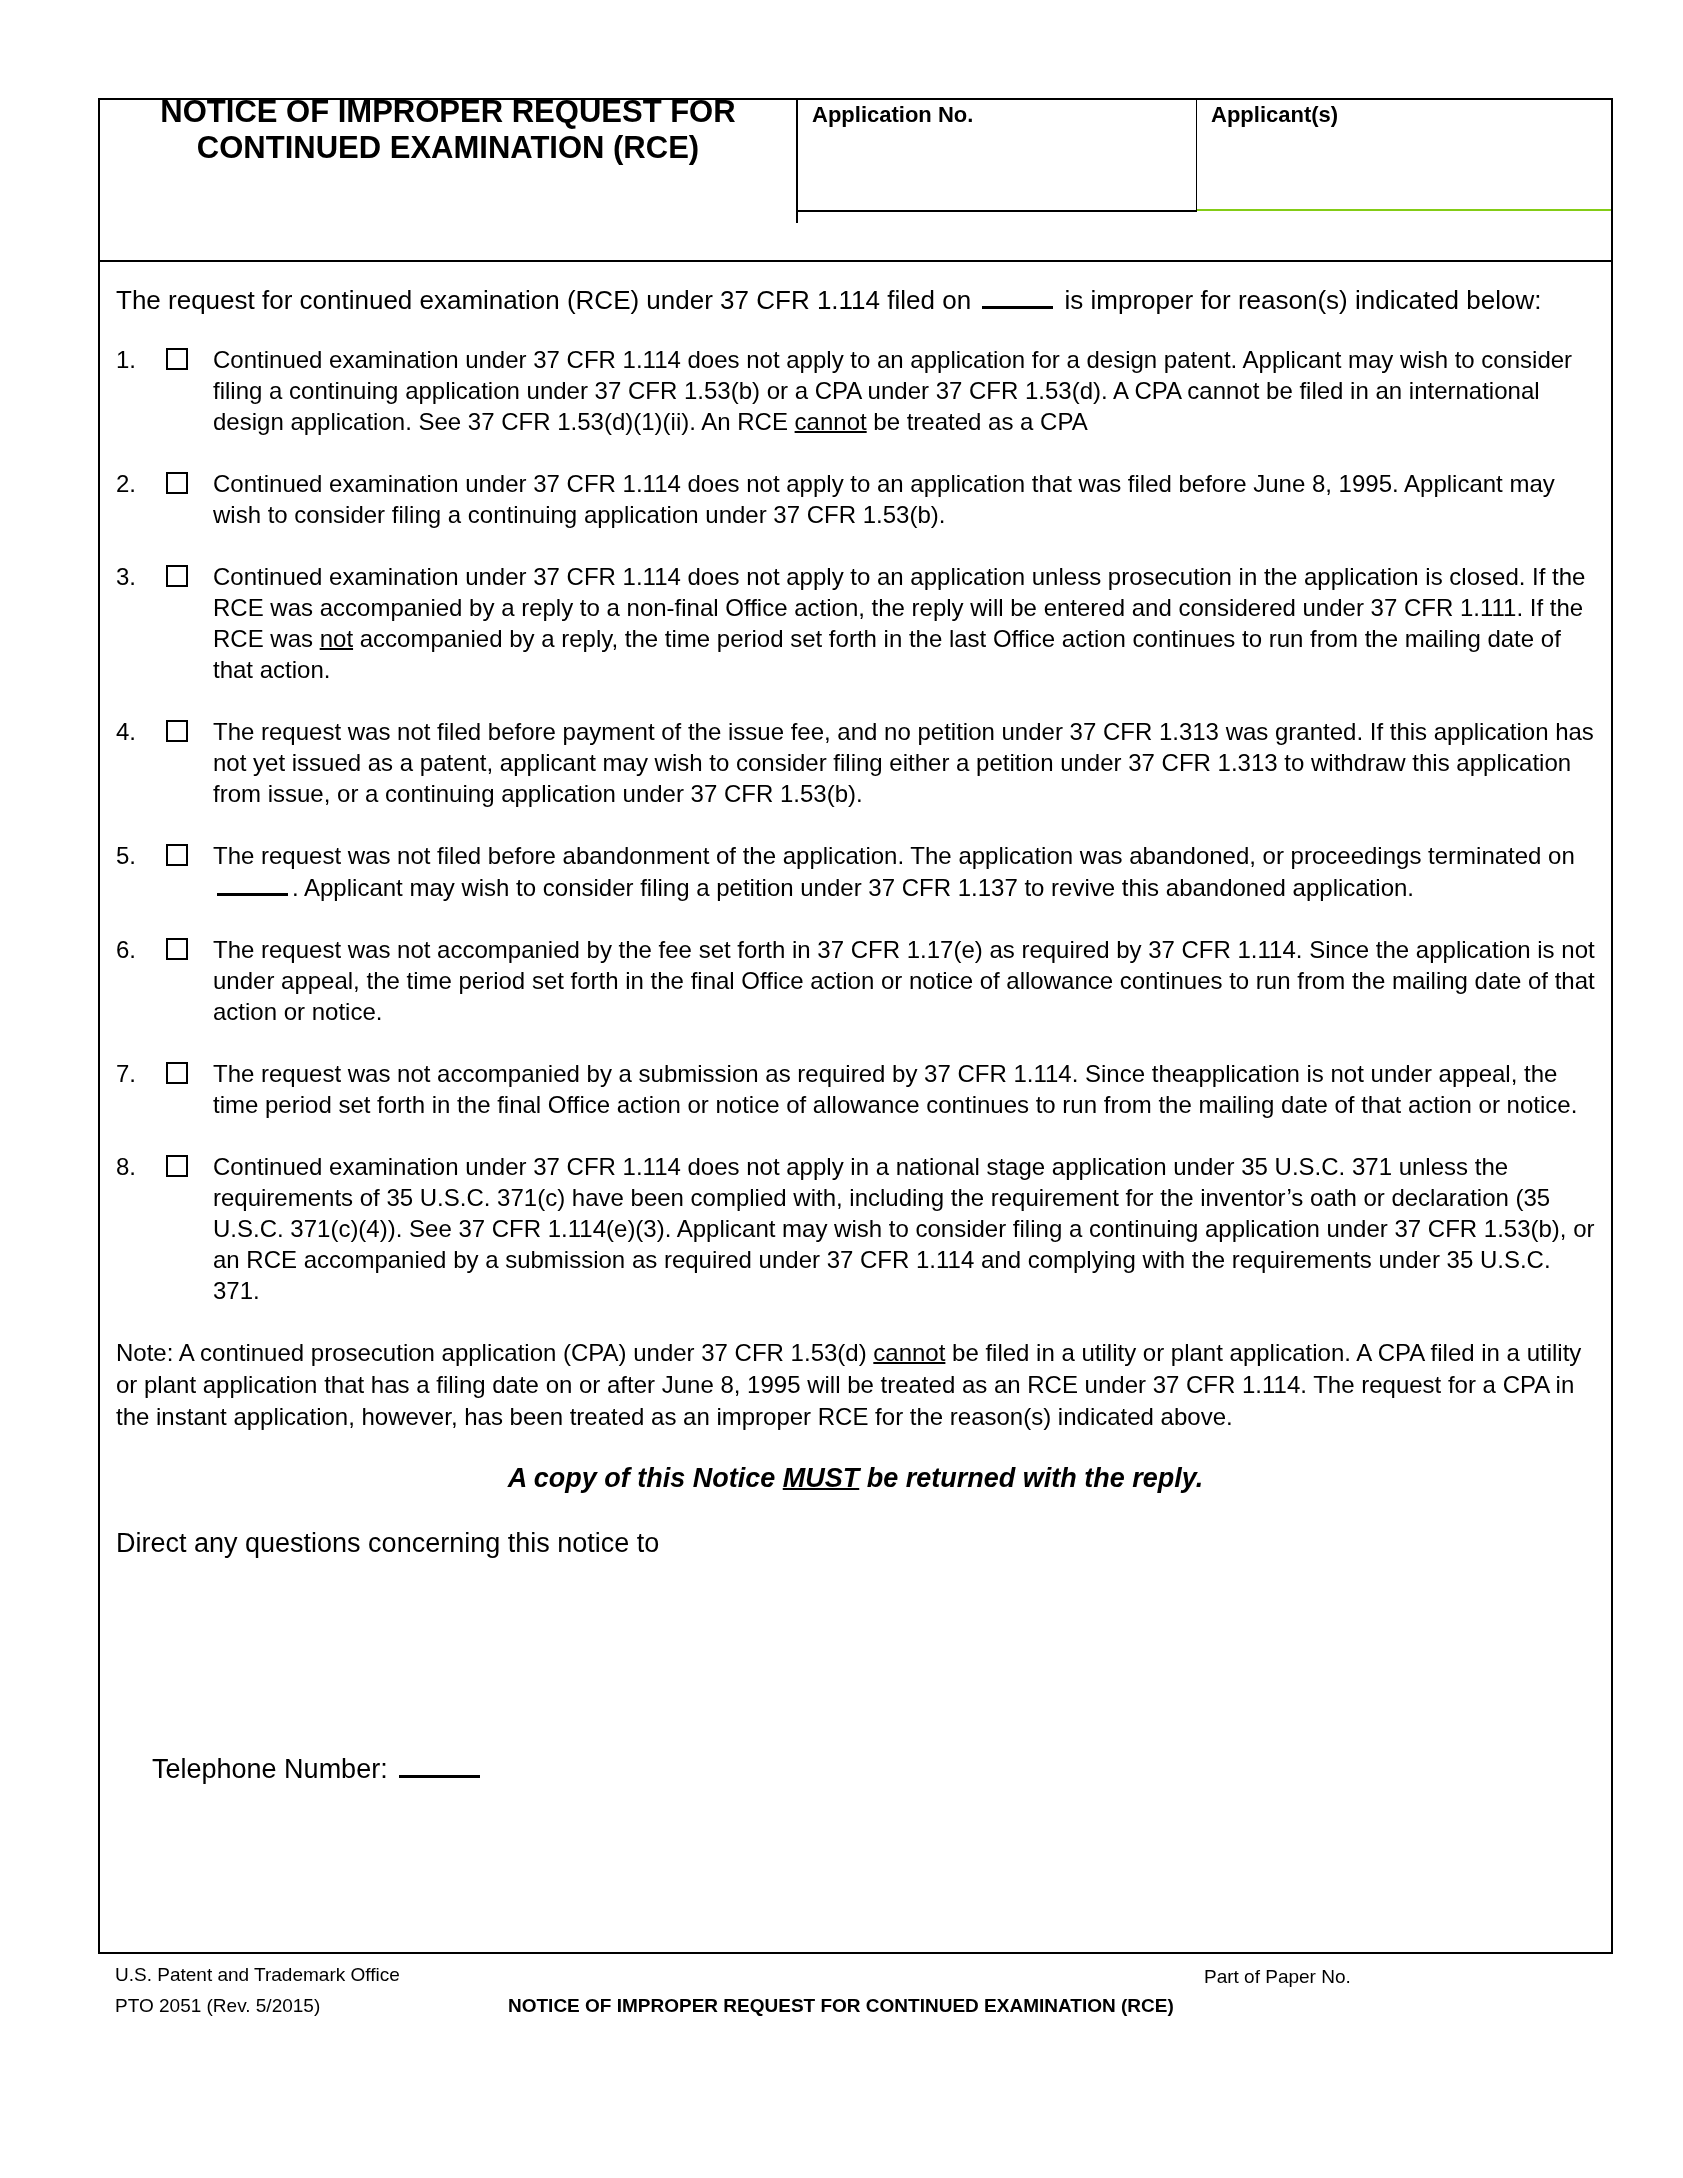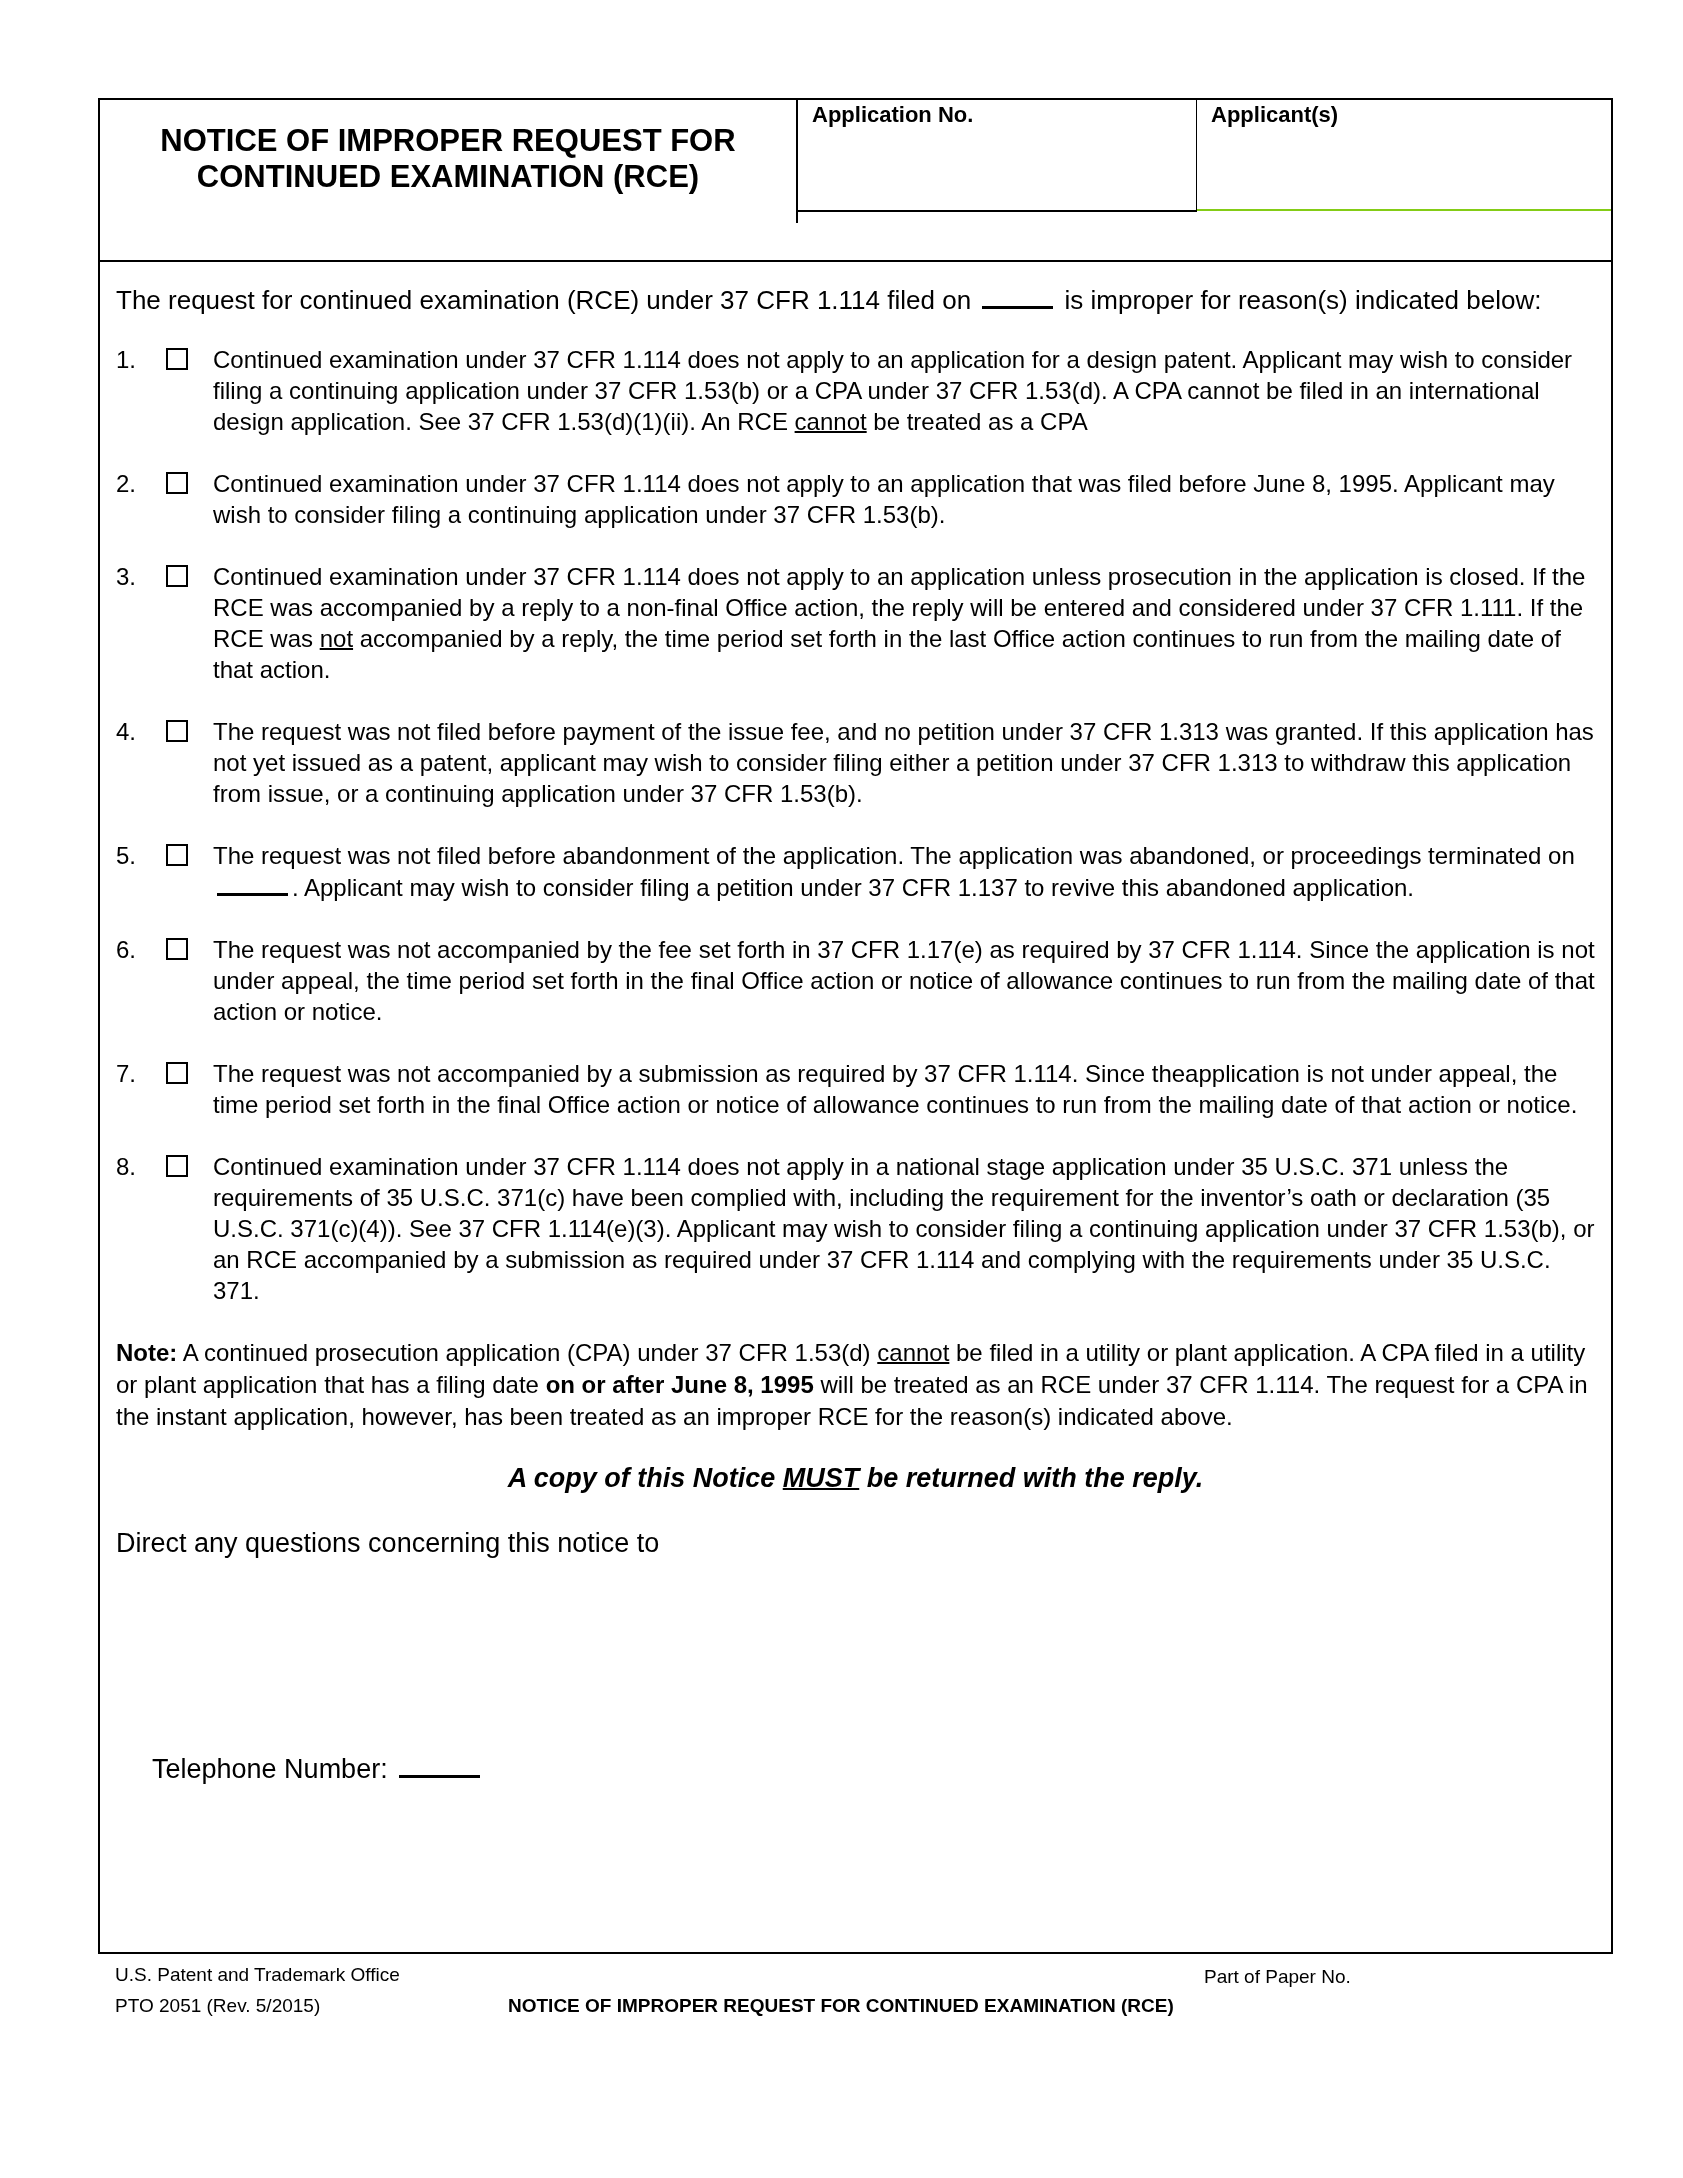--- a/index.html
+++ b/index.html
@@ -1,34 +1,34 @@
 <!DOCTYPE html>
 <html><head>
 <meta charset="utf-8">
 <style>
   html, body { margin: 0; padding: 0; background: #ffffff; }
   body { width: 1683px; height: 2178px; position: relative; font-family: "Liberation Sans", sans-serif; color: #000; }
   .frame { position: absolute; left: 98px; top: 98px; width: 1515px; height: 1856px; border: 2px solid #000; box-sizing: border-box; }
-  .hdr-title-cell { position: absolute; left: 0; top: 0; width: 698px; height: 123px; border-right: 2px solid #000; box-sizing: border-box; display: flex; align-items: center; justify-content: center; }
+  .hdr-title-cell { position: absolute; left: 0; top: 0; width: 698px; height: 123px; border-right: 2px solid #000; box-sizing: border-box; display: flex; align-items: flex-start; justify-content: center; }
   .hdr-title { font-weight: bold; font-size: 31px; line-height: 36px; text-align: center; margin-top: -6px; }
   .hdr-right { position: absolute; left: 698px; top: 0; right: 0; height: 160px; }
   .cell-appno { position: absolute; left: 0; top: 0; width: 399px; height: 112px; border-right: 1px solid #000; border-bottom: 2px solid #000; box-sizing: border-box; }
   .cell-applicant { position: absolute; left: 399px; top: 0; right: 0; height: 111px; border-bottom: 2px solid #84cc16; box-sizing: border-box; }
   .cell-lower { position: absolute; left: 0; top: 111px; right: 0; height: 50px; }
   .cell-label { position: absolute; left: 14px; top: 2px; font-weight: bold; font-size: 22px; }
   .hdr-bottom { position: absolute; left: 0; right: 0; top: 160px; border-top: 2px solid #000; }
   .content { position: absolute; left: 16px; right: 16px; top: 184px; font-size: 26px; }
   .intro { line-height: 32px; margin: 0 0 28px 0; }
   .blank { display: inline-block; width: 71px; border-bottom: 3px solid #000; height: 22px; vertical-align: baseline; margin: 0 4px; }
   .item { position: relative; padding-left: 97px; line-height: 31px; margin-bottom: 31px; font-size: 24px; }
   .item .num { position: absolute; left: 0; top: 0; }
   .item .cb { position: absolute; left: 50px; top: 4px; width: 22px; height: 22px; border: 2px solid #000; box-sizing: border-box; background: #fff; cursor: pointer; }
   .u { text-decoration: underline; text-decoration-thickness: 2px; }
   .note { line-height: 32px; font-size: 24px; margin-bottom: 30px; }
-  .note b { font-weight: bold; }
+  .note b { font-weight: normal; }
   .copy-notice { text-align: center; font-weight: bold; font-style: italic; font-size: 27px; margin: 10px 0 34px 0; }
   .direct { font-size: 27px; margin-bottom: 42px; margin-top: 28px; }
   .tc-row { position: relative; height: 40px; font-size: 27px; }
   .tc-blank { position: absolute; left: 436px; top: 30px; width: 81px; border-bottom: 3px solid #000; }
   .tc-label { position: absolute; left: 630px; top: 0; }
   .tel-row { position: absolute; left: 0; top: 1651px; font-size: 27px; margin-left: 36px; }
   .tel-blank { display: inline-block; width: 81px; border-bottom: 3px solid #000; height: 24px; vertical-align: baseline; margin-left: 4px; }
   .footer { position: absolute; left: 115px; top: 1964px; width: 1485px; font-size: 19px; }
   .f-l1 { position: absolute; left: 0; top: 0; }
   .f-l2 { position: absolute; left: 0; top: 31px; }

